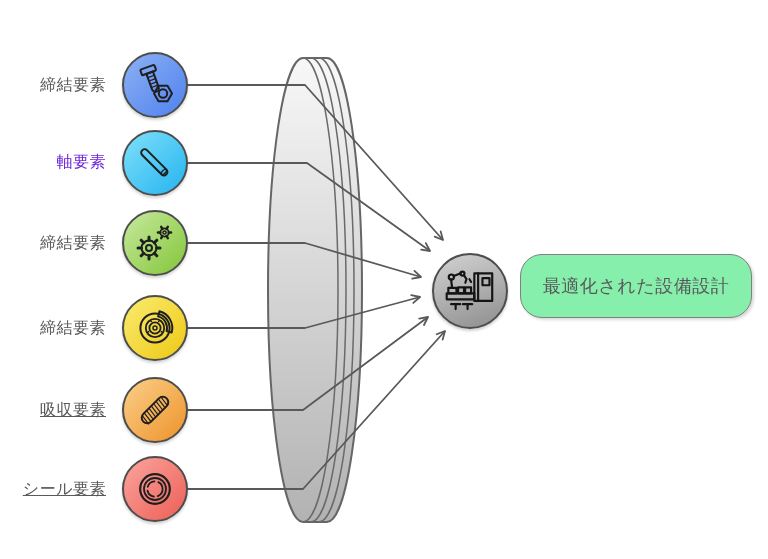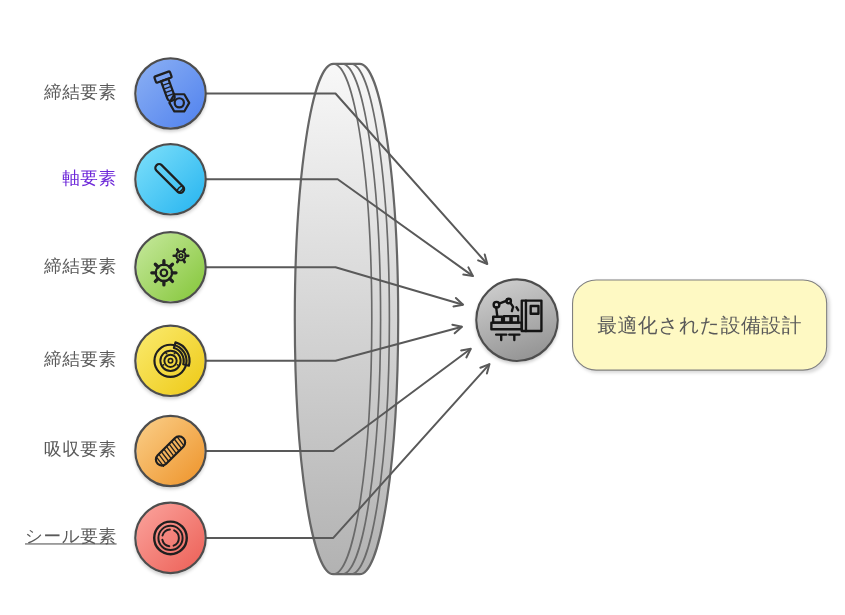--- a/index.html
+++ b/index.html
@@ -19,22 +19,22 @@
     box-shadow:0 2px 3px rgba(0,0,0,0.18);
   }
   .node-circle svg{display:block;}
   .result-circle{
     position:absolute;left:432px;top:253px;width:76px;height:76px;border-radius:50%;
     border:2.5px solid #4d4d4d;box-sizing:border-box;
     display:flex;align-items:center;justify-content:center;z-index:2;
     box-shadow:0 2px 3px rgba(0,0,0,0.2);
   }
   .result-box{
-    position:absolute;left:520px;top:254px;width:232px;height:83px;
-    background:#fef9c3;border:1.5px solid #808080;border-radius:22px;box-sizing:border-box;
+    position:absolute;left:520px;top:254px;width:232px;height:64px;
+    background:#86efac;border:1.5px solid #808080;border-radius:22px;box-sizing:border-box;
     display:flex;align-items:center;justify-content:center;z-index:2;
     box-shadow:2px 2px 3px rgba(0,0,0,0.15);
   }
   .result-box span{font-size:18px;color:#595959;letter-spacing:0.5px;}
   
   .r0 .node-circle{top:52px}  .r0 .node-label{top:74px}
   .r1 .node-circle{top:130px} .r1 .node-label{top:152px}
   .r2 .node-circle{top:210px} .r2 .node-label{top:232px}
   .r3 .node-circle{top:295px} .r3 .node-label{top:317px}
   .r4 .node-circle{top:377px} .r4 .node-label{top:399px}
@@ -133,21 +133,21 @@
           <circle cx="15.6" cy="25.7" r="0.9" fill="#1f1f1f" stroke="none"></circle>
           <circle cx="18.3" cy="15.3" r="0.9" fill="#1f1f1f" stroke="none"></circle>
           <circle cx="25.7" cy="15.3" r="0.9" fill="#1f1f1f" stroke="none"></circle>
           <path d="M26.5 5.3 A17.3 17.3 0 0 1 38.7 26.5 L33.6 25.1 A12 12 0 0 0 25.1 10.4 Z"></path>
         </svg>
       </span>
     </div>
   </div>
 
   <div class="row r4">
-    <div class="node-label" style="color: rgb(89, 89, 89);">吸収要素</div>
+    <div class="node-label" style="color: rgb(89, 89, 89); text-decoration: underline;">吸収要素</div>
     <div class="node-circle" style="background: linear-gradient(135deg, rgb(249, 200, 126) 12%, rgb(239, 154, 53) 88%);">
       <span>
         <svg width="44" height="44" viewBox="0 0 44 44" fill="none" stroke="#1f1f1f" stroke-width="2" stroke-linecap="round">
           <g transform="rotate(-45 22 22)">
             <rect x="5.5" y="16.5" width="33" height="11" rx="5.5"></rect>
             <path stroke-width="1.2" d="M9 17 l-1.4 10.4 M12.3 17 l-1.4 10.4 M15.6 17 l-1.4 10.4 M18.9 17 l-1.4 10.4 M22.2 17 l-1.4 10.4 M25.5 17 l-1.4 10.4 M28.8 17 l-1.4 10.4 M32.1 17 l-1.4 10.4 M35.4 17 l-1.4 10.4"></path>
           </g>
         </svg>
       </span>
     </div>

